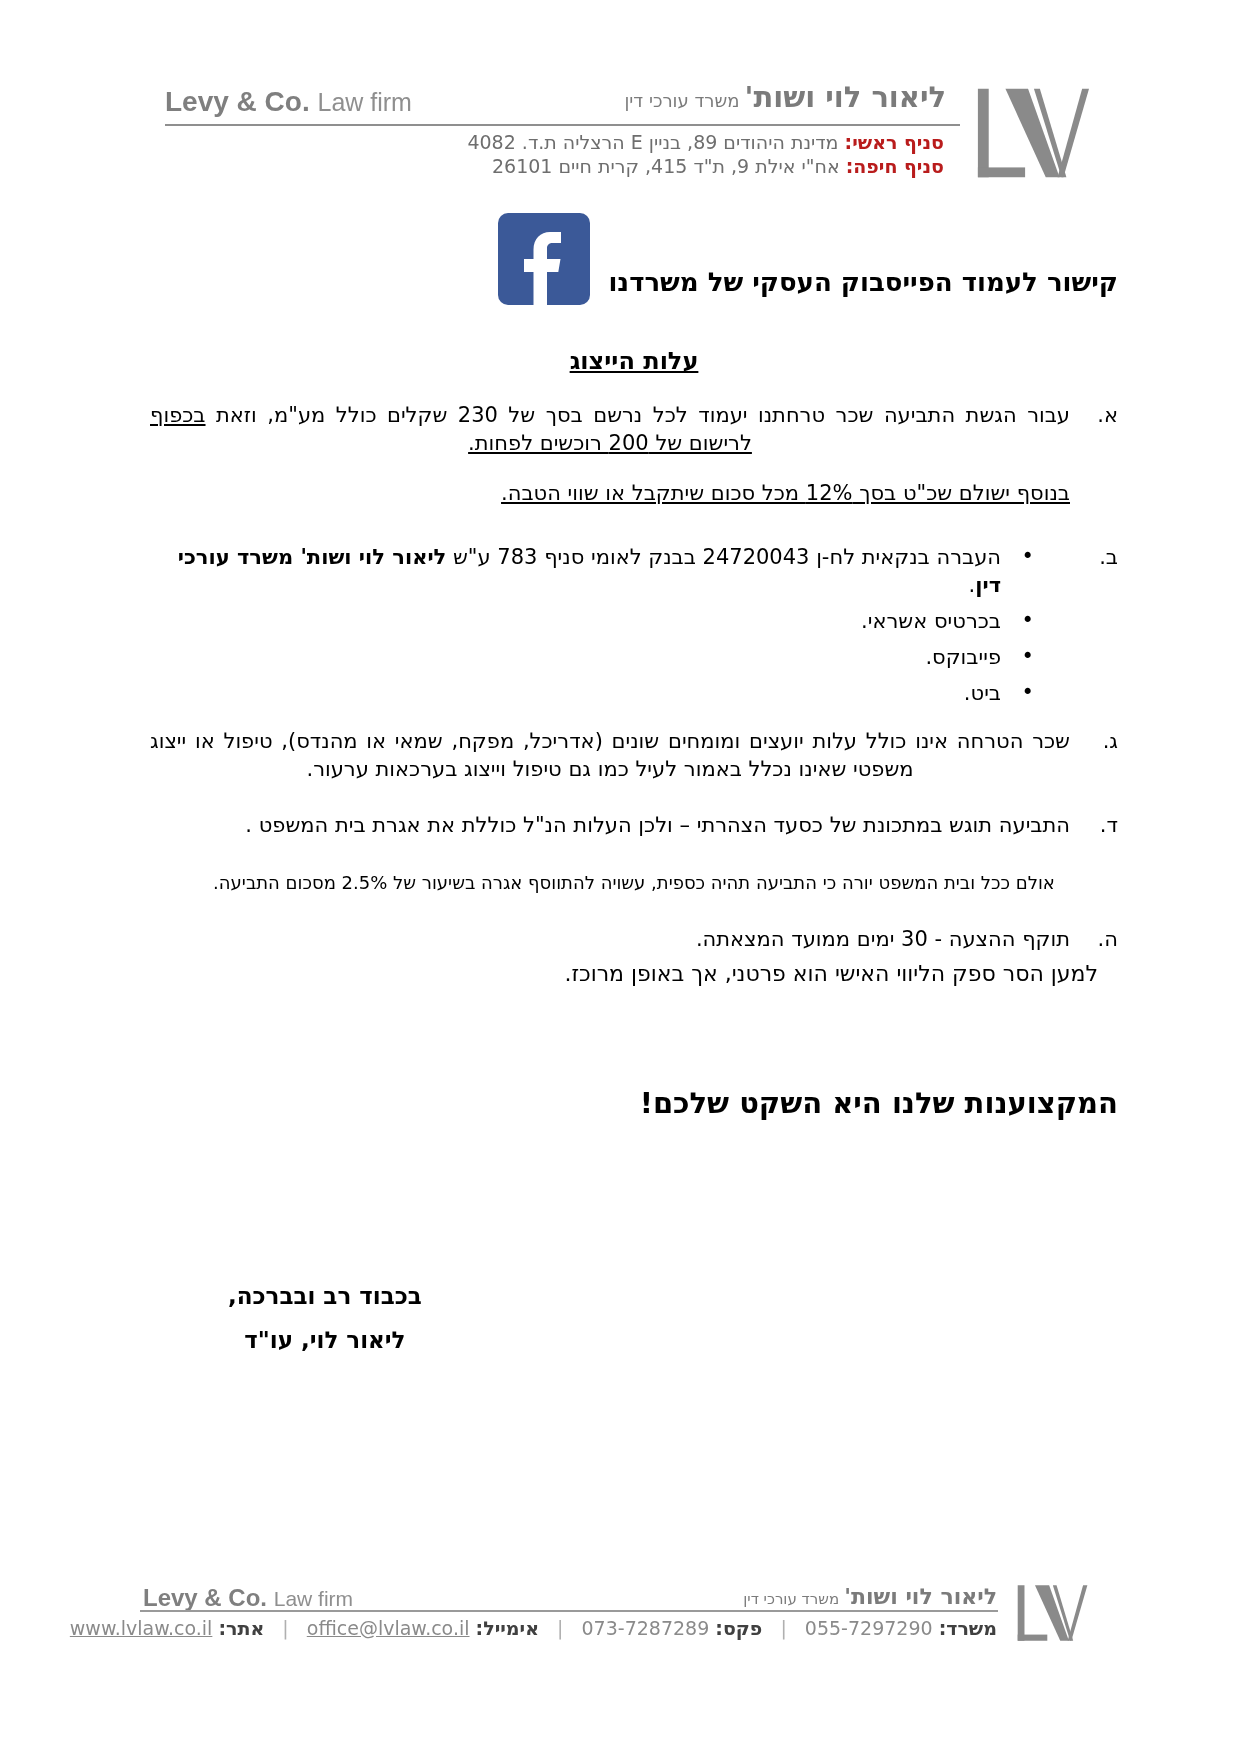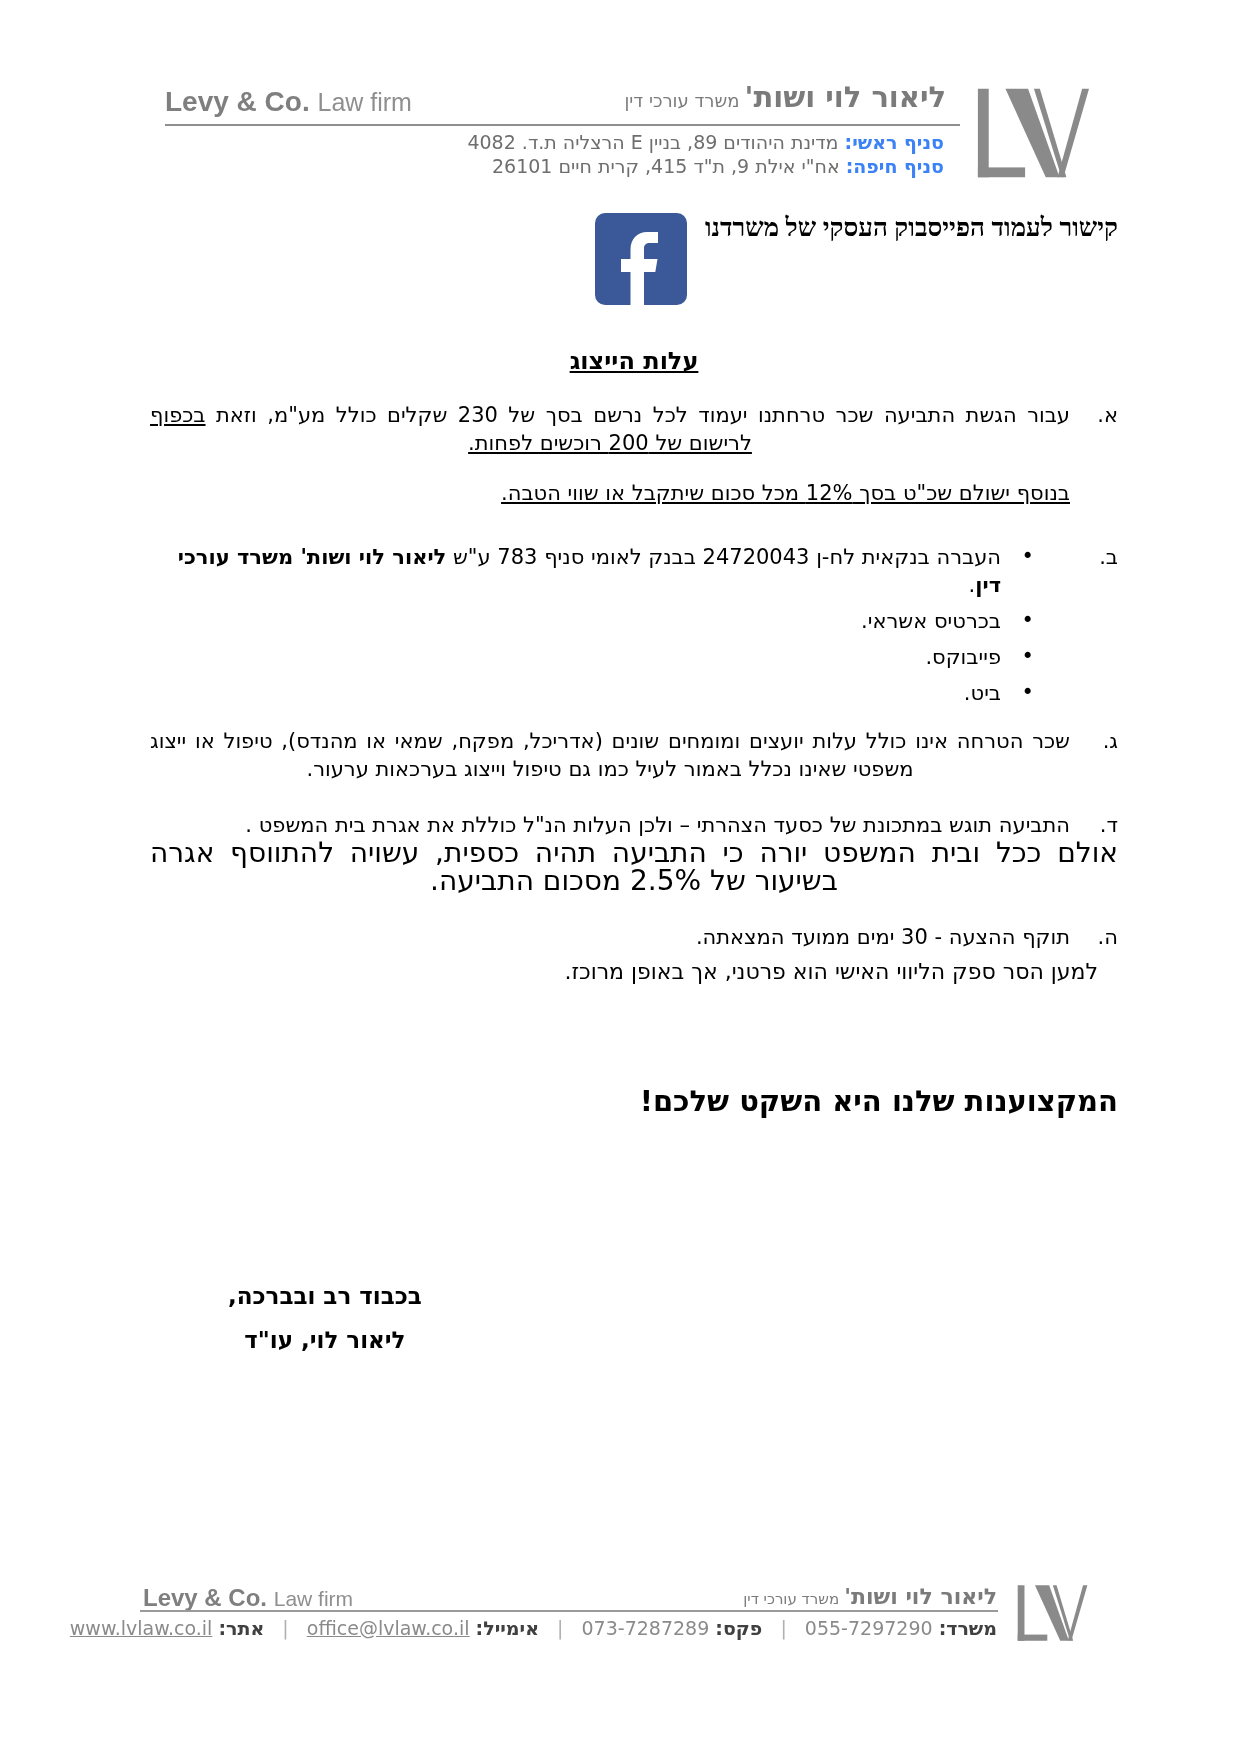--- a/index.html
+++ b/index.html
@@ -9,48 +9,48 @@
 
   
   .hdr-brand-en { position:absolute; left:165px; top:86px; font-family:"Liberation Sans", sans-serif;
                   color:#7f7f7f; font-size:28px; font-weight:bold; white-space:nowrap; }
   .hdr-brand-en .light { font-weight:normal; color:#8f8f8f; font-size:25px; }
   .hdr-brand-he { position:absolute; right:295px; top:80px; direction:rtl; color:#7b7b7b; white-space:nowrap; }
   .hdr-brand-he .he-bold  { font-size:29px; font-weight:bold; }
   .hdr-brand-he .he-light { font-size:18px; }
   .hdr-rule { position:absolute; left:165px; top:124px; width:795px; height:2px; background:#8f8f8f; }
   .hdr-addr { position:absolute; right:297px; direction:rtl; color:#6e6e6e; font-size:19px; white-space:nowrap; }
-  .hdr-addr b { color:#3b82f6; }
+  .hdr-addr b { color:#b91c1c; }
   .addr1 { top:131px; } .addr2 { top:155px; }
   .logo { position:absolute; }
   .logo-hdr { left:972px; top:84px; width:118px; height:98px; }
 
   
   .content { position:absolute; left:150px; top:213px; width:968px; direction:rtl; }
-  .fb-row { display:flex; align-items:flex-start; gap:18px; height:92px;font-family:Liberation Serif, serif; }
+  .fb-row { display:flex; align-items:flex-end; gap:18px; height:92px; }
   .fb-icon { width:92px; height:92px; flex:0 0 auto; cursor:pointer; }
   .fb-label { font-size:26px; font-weight:bold; padding-bottom:8px; }
   .sec-title { margin-top:42px; font-size:24px; font-weight:bold; text-decoration:underline; text-align:center; }
 
   .item { position:relative; padding-right:48px; font-size:21px; line-height:28px; }
   .item .letter { position:absolute; right:0; top:0; }
   .just { text-align:justify; text-align-last:center; }
   .u { text-decoration:underline; }
 
   .note-a { margin-top:22px; padding-right:48px; font-size:21px; line-height:28px;
             text-align:right; text-decoration:underline; }
   .item-a { margin-top:26px; }
   .item-b { margin-top:36px; text-align:right; }
   .bullets { margin-top:26px; padding-right:84px; list-style:none; }
   .bullets li { position:relative; padding-right:33px; margin-bottom:8px;
                 font-size:21px; line-height:28px; text-align:right; }
   .bullets li .dot { position:absolute; right:0; top:-1px; }
   .item-c { margin-top:20px; }
   .item-d { margin-top:28px; text-align:right; }
-  .note-d { font-size:28px; line-height:28px; text-align:justify; text-align-last:center; }
+  .note-d { margin-top:30px; font-size:18px; line-height:28px; text-align:justify; text-align-last:center; }
   .item-e { margin-top:28px; text-align:right; }
   .disclaimer { margin-top:8px; padding-right:20px; font-size:22px; font-weight:normal; text-align:right; }
   .slogan { margin-top:100px; font-size:29px; font-weight:bold; text-align:right; }
 
   .signature { position:absolute; left:228px; top:1283px; direction:rtl; text-align:center;
                font-size:23px; font-weight:bold; white-space:nowrap; }
   .signature .line2 { margin-top:18px; }
 
   
   .ftr-brand-en { position:absolute; left:143px; top:1584px; font-family:"Liberation Sans", sans-serif;

